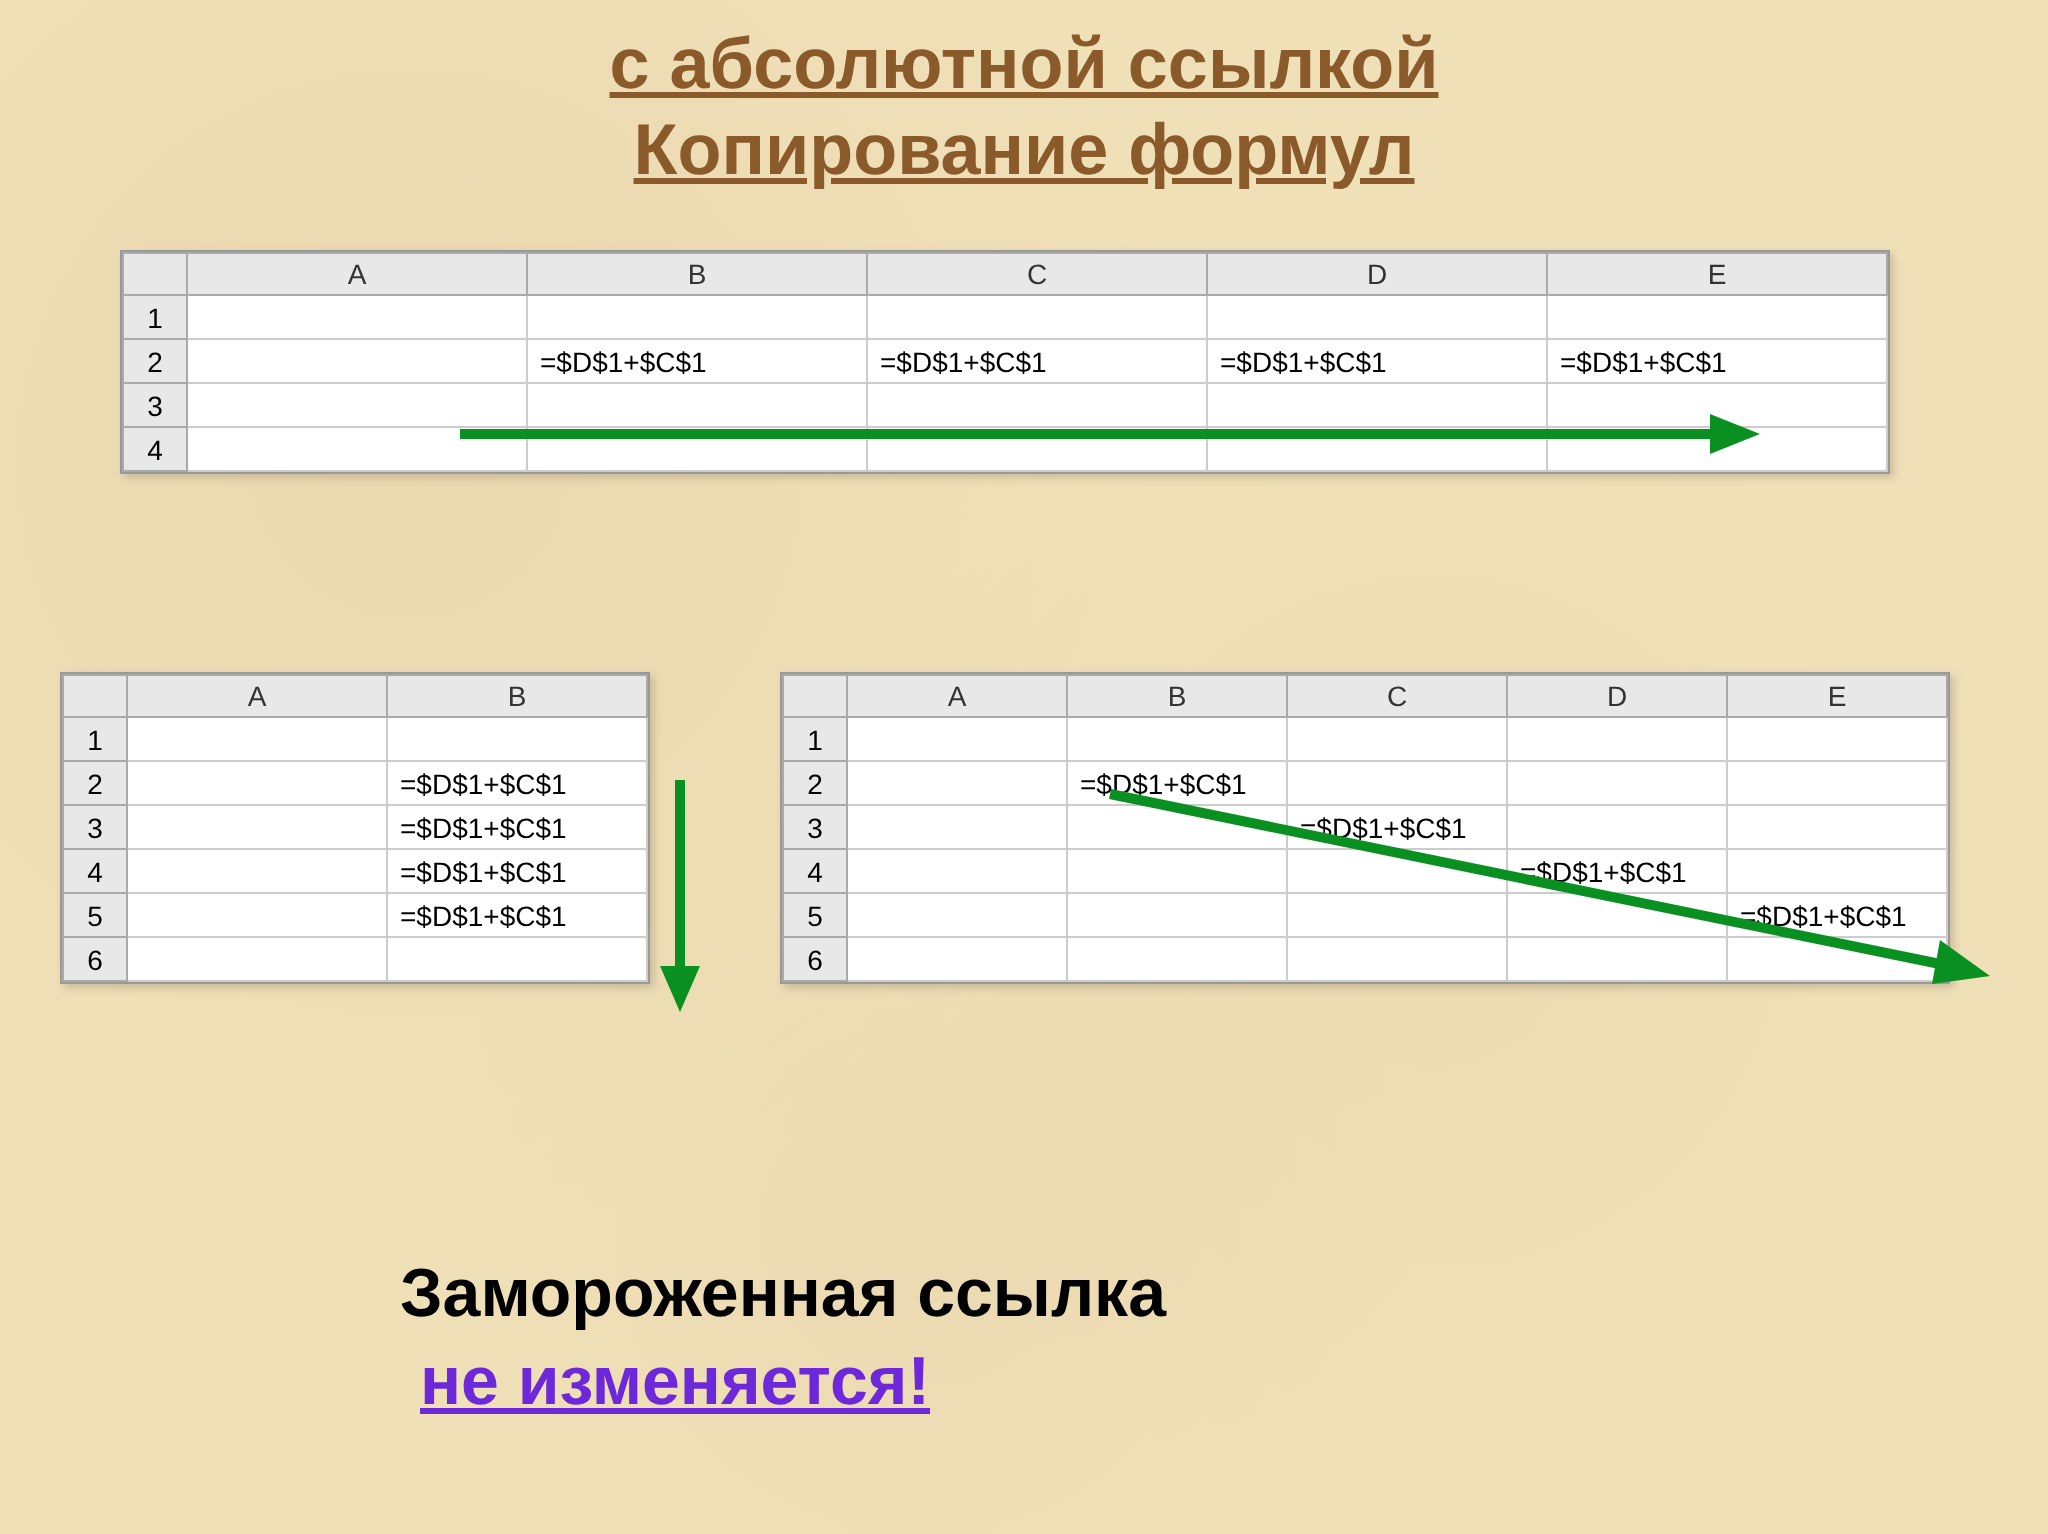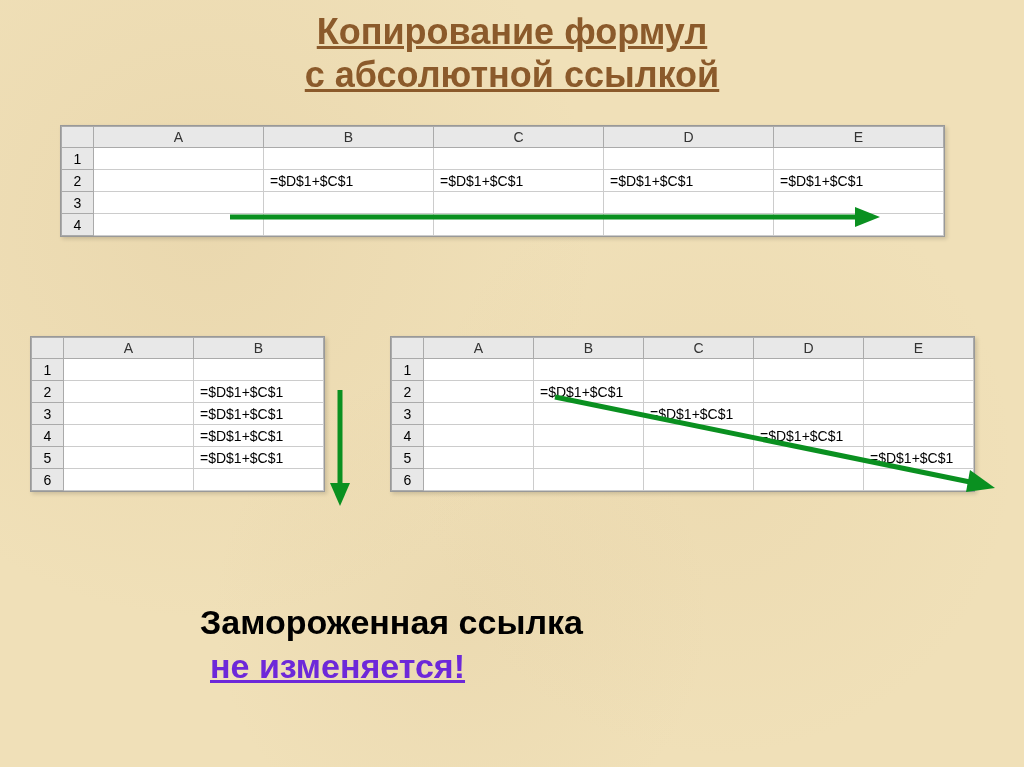--- a/index.html
+++ b/index.html
@@ -74,29 +74,29 @@
       position: absolute;
     }
     .bottom-text {
       position: absolute;
       top: 600px;
       left: 200px;
       font-size: 34px;
       font-weight: bold;
       line-height: 1.3;
     }
-    .bottom-text .l1 { color: #000; }
+    .bottom-text .l1 { color: #000; margin-top: 25px; }
     .bottom-text .l2 { color: #6d28d9; text-decoration: underline; padding-left: 10px; }
   </style>
 </head>
 <body>
 
 <div class="title">
+  <div>с абсолютной ссылкой</div>
   <div>Копирование формул</div>
-  <div>с абсолютной ссылкой</div>
 </div>
 
 <div class="table-wrap table1">
   <table class="sheet">
     <tbody>
         <tr>
       <th class="corner"></th>
       <th class="colA">A</th>
       <th class="colB">B</th>
       <th class="colC">C</th>

